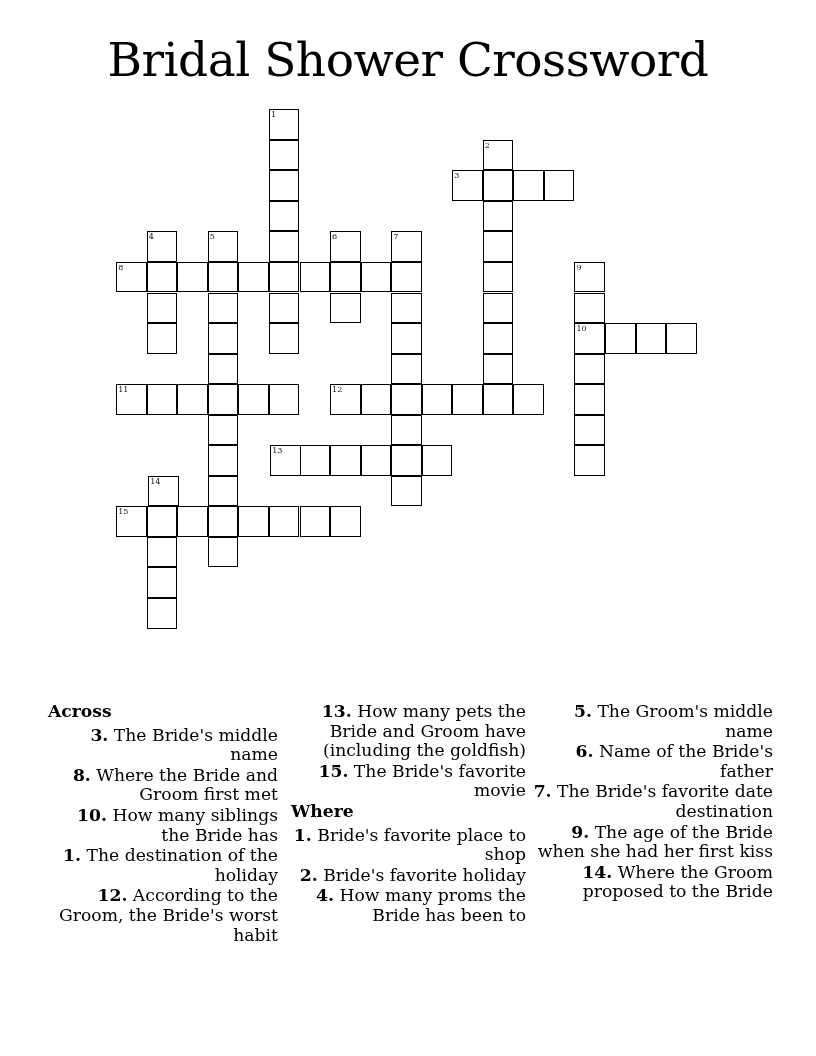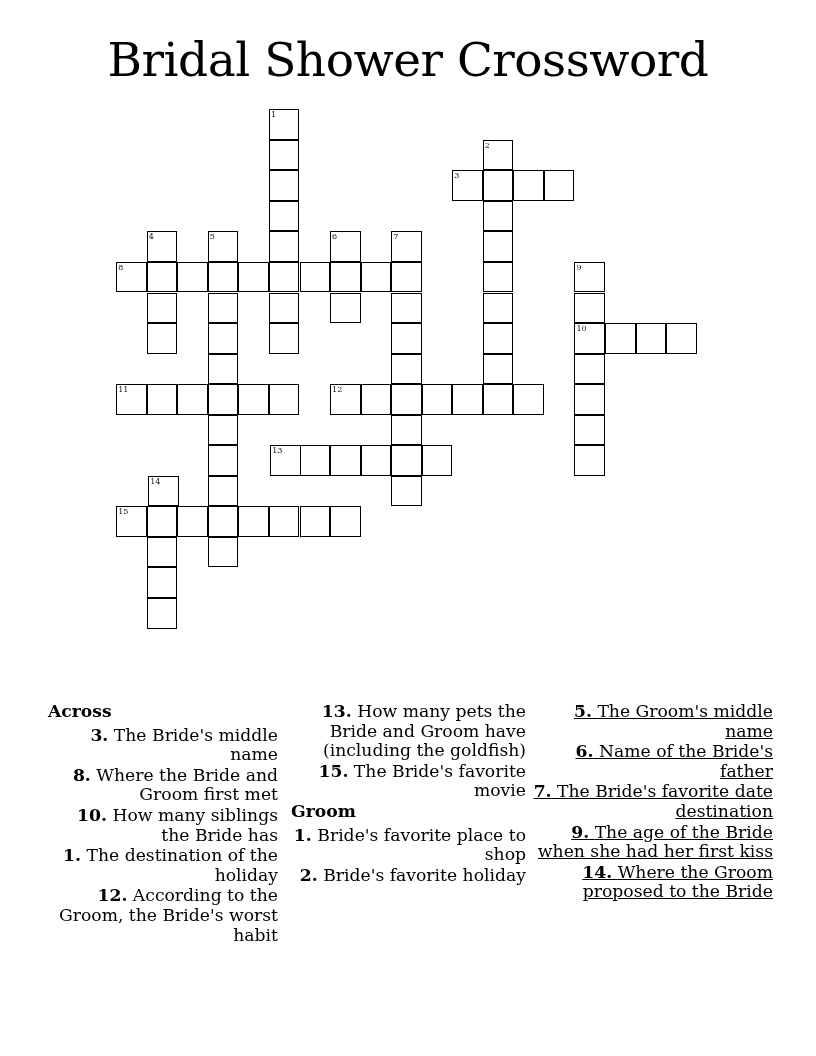--- a/index.html
+++ b/index.html
@@ -4,21 +4,21 @@
 <style>
   html, body { margin: 0; padding: 0; background: #ffffff; }
   body { width: 816px; height: 1056px; position: relative; overflow: hidden; font-family: "DejaVu Serif", "Liberation Serif", serif; color: #000; }
   .title { position: absolute; left: 0; top: 32px; width: 816px; text-align: center; font-family: "DejaVu Serif", serif; font-size: 47px; font-weight: normal; letter-spacing: -0.5px; }
   .grid { position: absolute; left: 117px; top: 110px; width: 600px; height: 540px; }
   .cell { position: absolute; width: 30.5px; height: 30.5px; box-sizing: border-box; border: 1.6px solid #000; background: #fff; margin-left: -0.8px; margin-top: -0.8px; }
   .cell .num { position: absolute; left: 1px; top: 0px; font-size: 8px; line-height: 9px; font-family: "DejaVu Serif", serif; color: #111; }
   .clues { position: absolute; top: 702px; font-size: 17.2px; line-height: 19.6px; font-family: "DejaVu Serif", serif; }
   .clues.col1 { left: 48px; width: 230px; }
   .clues.col2 { left: 291px; width: 235px; }
-  .clues.col3 { left: 533px; width: 240px; text-decoration: underline; }
+  .clues.col3 { left: 533px; width: 240px; }
   .clue { margin-bottom: 1px; text-align: right; }
   .clue b { font-weight: bold; }
   .heading { font-weight: bold; margin-bottom: 4px; }
 </style>
 </head>
 <body>
 
 <div class="title">Bridal Shower Crossword</div>
 
 <div class="grid" id="grid">
@@ -147,23 +147,24 @@
   <div class="clue"><b>3.</b> <span>The Bride's middle name</span></div>
   <div class="clue"><b>8.</b> <span>Where the Bride and Groom first met</span></div>
   <div class="clue"><b>10.</b> <span>How many siblings the Bride has</span></div>
   <div class="clue"><b>1.</b> <span>The destination of the holiday</span></div>
   <div class="clue"><b>12.</b> <span>According to the Groom, the Bride's worst habit</span></div>
 </div>
 
 <div class="clues col2">
   <div class="clue"><b>13.</b> <span>How many pets the Bride and Groom have (including the goldfish)</span></div>
   <div class="clue"><b>15.</b> <span>The Bride's favorite movie</span></div>
-  <div class="heading">Groom</div>
+  <div class="heading">Where</div>
   <div class="clue"><b>1.</b> <span>Bride's favorite place to shop</span></div>
   <div class="clue"><b>2.</b> <span>Bride's favorite holiday</span></div>
+  <div class="clue"><b>4.</b> <span>How many proms the Bride has been to</span></div>
 </div>
 
 <div class="clues col3">
   <div class="clue"><b>5.</b> <span>The Groom's middle name</span></div>
   <div class="clue"><b>6.</b> <span>Name of the Bride's father</span></div>
   <div class="clue"><b>7.</b> <span>The Bride's favorite date destination</span></div>
   <div class="clue"><b>9.</b> <span>The age of the Bride when she had her first kiss</span></div>
   <div class="clue"><b>14.</b> <span>Where the Groom proposed to the Bride</span></div>
 </div>
 

